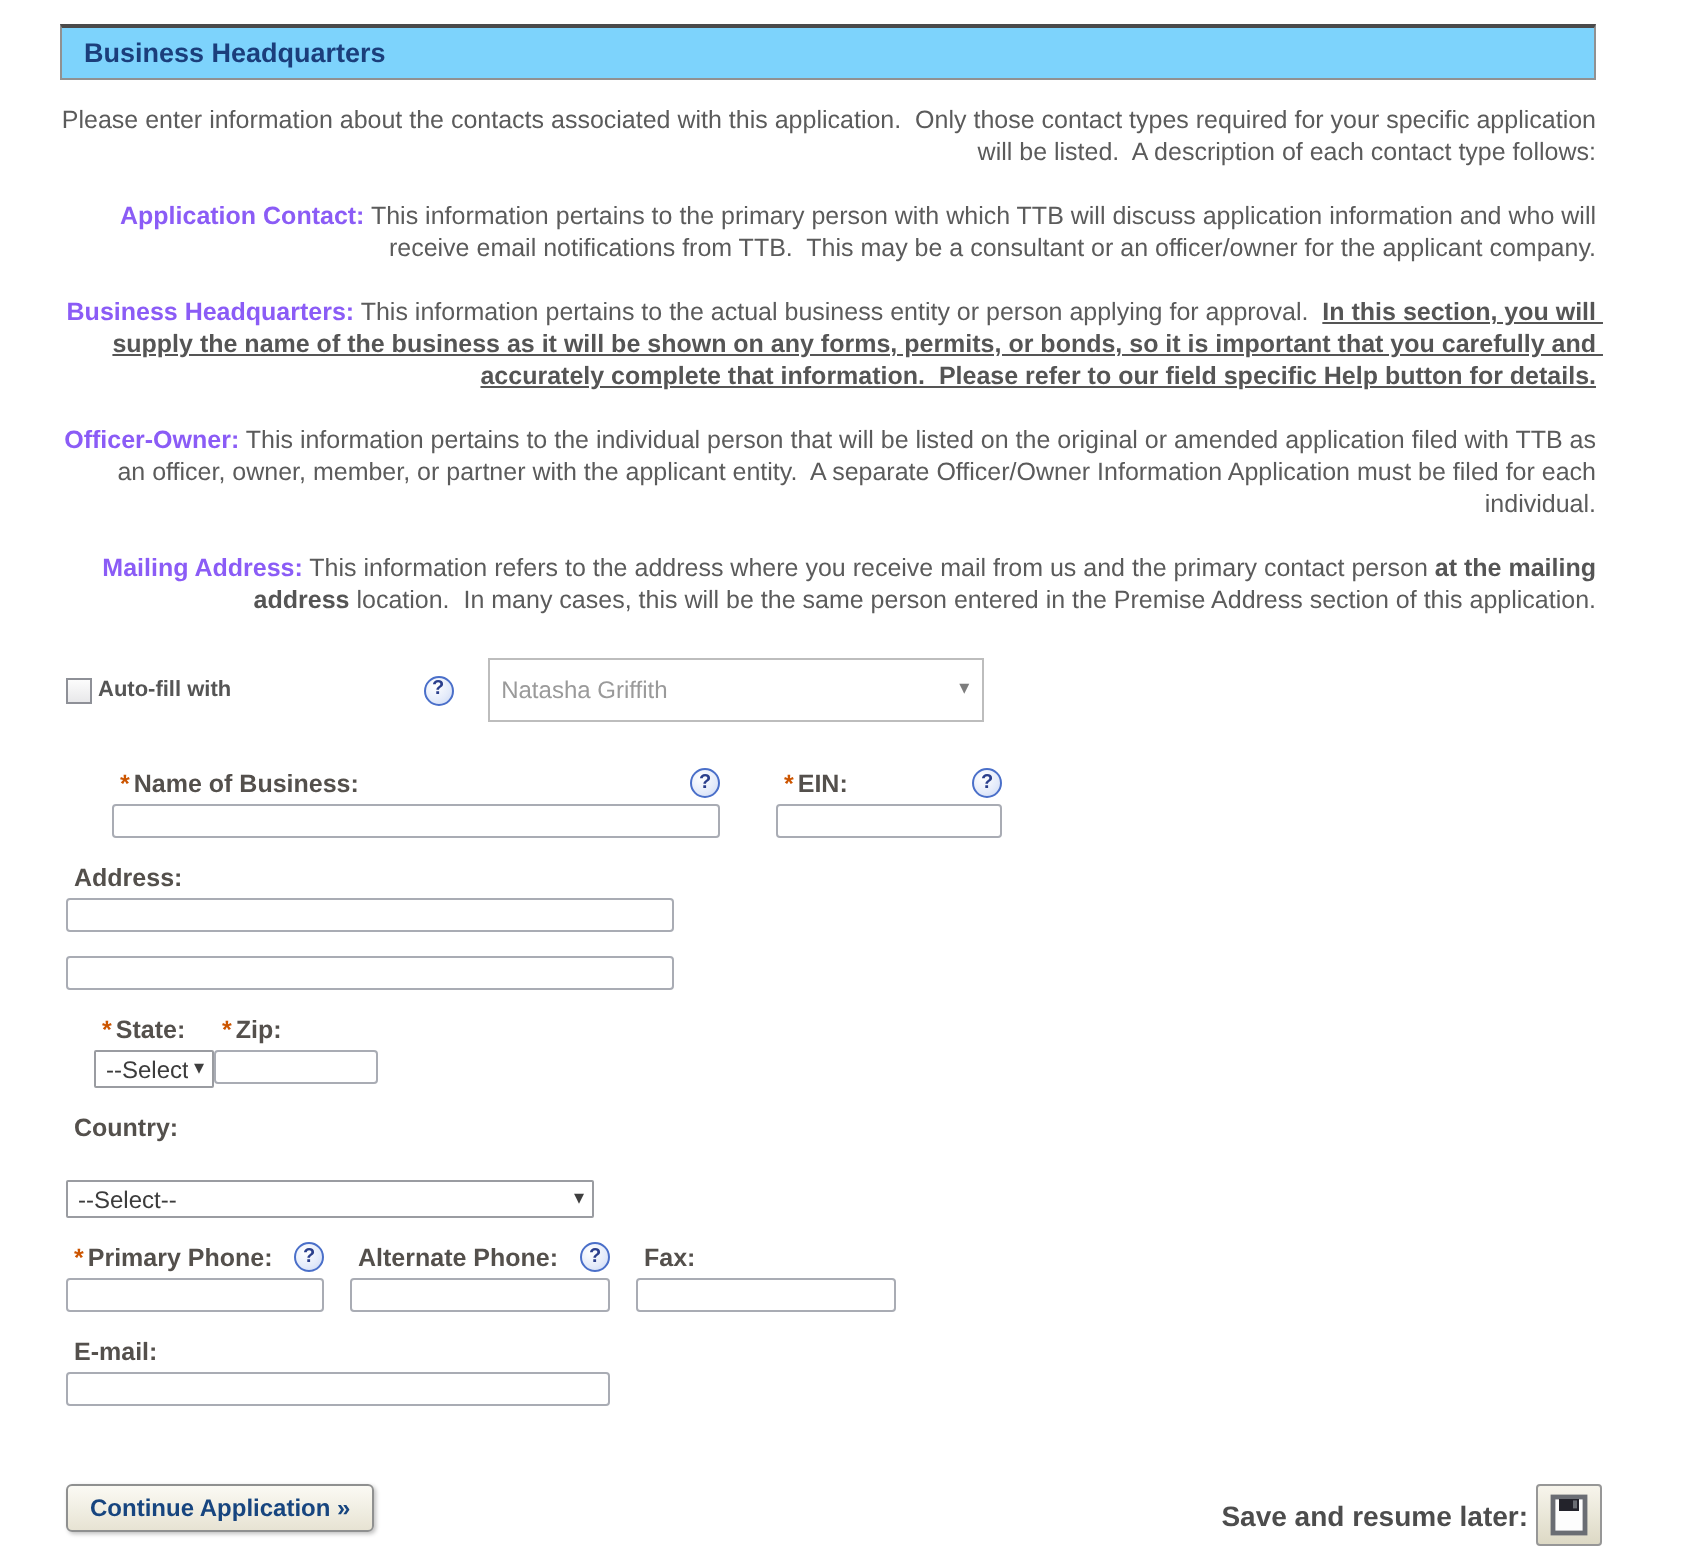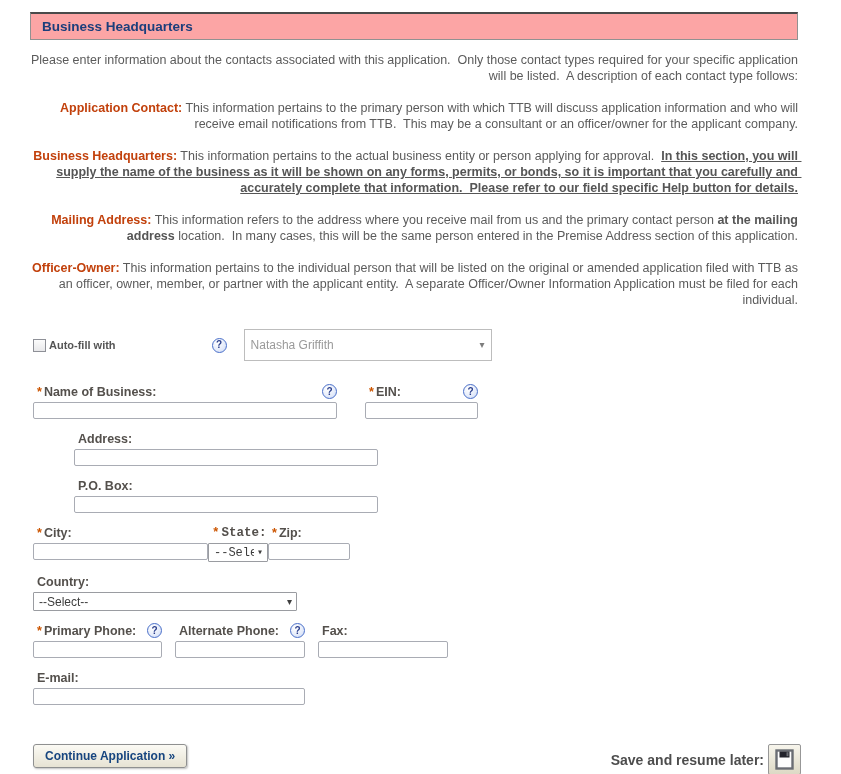--- a/index.html
+++ b/index.html
@@ -9,37 +9,37 @@
     font-family: "Liberation Sans", sans-serif;
     color: #5b5b5b;
     position: relative;
     overflow: hidden;
   }
   .page { padding: 12px 13px 0 30px; width: 811px; }
 
   
   .section-header {
     width: 768px; height: 28px;
-    background: #fca5a5;
+    background: #7dd3fc;
     border: 1px solid #919191;
     border-top: 2px solid #4a4a4a;
     display: flex; align-items: center;
     padding-left: 11px;
   }
   .section-header .title {
     color: #1b3e7b; font-size: 13.5px; font-weight: bold;
   }
 
   
   .desc { width: 768px; margin-top: 12px; text-align: right; }
   .para {
     font-size: 12.5px; line-height: 16px; color: #5b5b5b;
     white-space: pre-wrap; margin-bottom: 16px;
   }
-  .para .lead { font-weight: bold; color: #c2410c; }
+  .para .lead { font-weight: bold; color: #8b5cf6; }
   .para .bold-inline { font-weight: bold; color: #555; }
   .para .emph { font-weight: bold; text-decoration: underline; color: #555; }
 
   
   .autofill-row {
     margin-top: 28px; margin-left: 3px;
     display: flex; align-items: center; height: 18px;
   }
   .checkbox {
     width: 13px; height: 13px;
@@ -88,27 +88,27 @@
   .sel {
     height: 19px; border: 1px solid #9a9ca1; border-radius: 1px;
     background: #ffffff;
     display: flex; align-items: center; justify-content: space-between;
     padding: 0 4px 0 5px; font-size: 12px; color: #3c3c3c;
     cursor: pointer; overflow: hidden; white-space: nowrap;
   }
   .sel .sel-text { overflow: hidden; text-overflow: clip; }
   .sel .select-arrow { color: #3f3f3f; margin-left: 3px; }
 
-  .w-name { width: 304px; }
+  .w-name { width: 304px; margin-left: 23px; }
   .w-ein { width: 113px; margin-left: 28px; }
-  .w-addr { width: 304px; margin-left: 41px; }
+  .w-addr { width: 304px; }
   .w-city { width: 175px; }
-  .w-state { width: 60px; margin-left: 0; font-family: Liberation Mono, monospace; }
+  .w-state { width: 60px; margin-left: 14px; }
   .w-zip { width: 82px; }
-  .w-country { width: 264px; }
+  .w-country { width: 264px; gap: 16px; }
   .w-phone { width: 129px; }
   .w-alt { width: 130px; margin-left: 13px; justify-content: space-between; }
   .w-fax { width: 130px; margin-left: 13px; }
   .w-email { width: 272px; }
 
   
   .footer {
     margin-top: 39px; margin-left: 3px; width: 768px;
     display: flex; align-items: flex-start; justify-content: space-between;
   }
@@ -139,23 +139,23 @@
     <span class="title">Business Headquarters</span>
   </div>
 
   <div class="desc">
     <p class="para"><span>Please enter information about the contacts associated with this application.  Only those contact types required for your specific application will be listed.  A description of each contact type follows:</span></p>
 
     <p class="para"><span class="lead">Application Contact:</span><span> This information pertains to the primary person with which TTB will discuss application information and who will receive email notifications from TTB.  This may be a consultant or an officer/owner for the applicant company.</span></p>
 
     <p class="para"><span class="lead">Business Headquarters:</span><span> This information pertains to the actual business entity or person applying for approval.  </span><span class="emph">In this section, you will supply the name of the business as it will be shown on any forms, permits, or bonds, so it is important that you carefully and accurately complete that information.  Please refer to our field specific Help button for details.</span></p>
 
+    <p class="para"><span class="lead">Officer-Owner:</span><span> This information pertains to the individual person that will be listed on the original or amended application filed with TTB as an officer, owner, member, or partner with the applicant entity.  A separate Officer/Owner Information Application must be filed for each individual.</span></p>
+
     <p class="para"><span class="lead">Mailing Address:</span><span> This information refers to the address where you receive mail from us and the primary contact person </span><span class="bold-inline">at the mailing address</span><span> location.  In many cases, this will be the same person entered in the Premise Address section of this application.</span></p>
-
-    <p class="para"><span class="lead">Officer-Owner:</span><span> This information pertains to the individual person that will be listed on the original or amended application filed with TTB as an officer, owner, member, or partner with the applicant entity.  A separate Officer/Owner Information Application must be filed for each individual.</span></p>
   </div>
 
   <div class="autofill-row">
     <span class="checkbox"></span>
     <span class="autofill-label">Auto-fill with</span>
     <span class="help-icon">?</span>
     <div class="autofill-select">
       <span class="sel-text">Natasha Griffith</span>
       <span class="select-arrow">▾</span>
     </div>
@@ -184,34 +184,25 @@
       <div class="fgroup w-addr">
         <div class="label-row">
           <span class="flabel">Address:</span>
         </div>
         <input class="tinput" type="text" value="" style="">
       </div>
     </div>
 
     <div class="form-row">
       <div class="fgroup w-addr">
-        <div class="label-row">
-          <span class="flabel">P.O. Box:</span>
-        </div>
-        <input class="tinput" type="text" value="" style="">
-      </div>
-    </div>
-
-    <div class="form-row">
-      <div class="fgroup w-city">
-        <div class="label-row">
-          <span class="flabel"><span class="req">*</span><span>City:</span></span>
-        </div>
-        <input class="tinput" type="text" value="" style="">
-      </div>
+        <input class="tinput" type="text" value="" style="">
+      </div>
+    </div>
+
+    <div class="form-row">
       <div class="fgroup w-state">
         <div class="label-row">
           <span class="flabel"><span class="req">*</span><span>State:</span></span>
         </div>
         <div class="sel">
           <span class="sel-text">--Select--</span>
           <span class="select-arrow">▾</span>
         </div>
       </div>
       <div class="fgroup w-zip">

